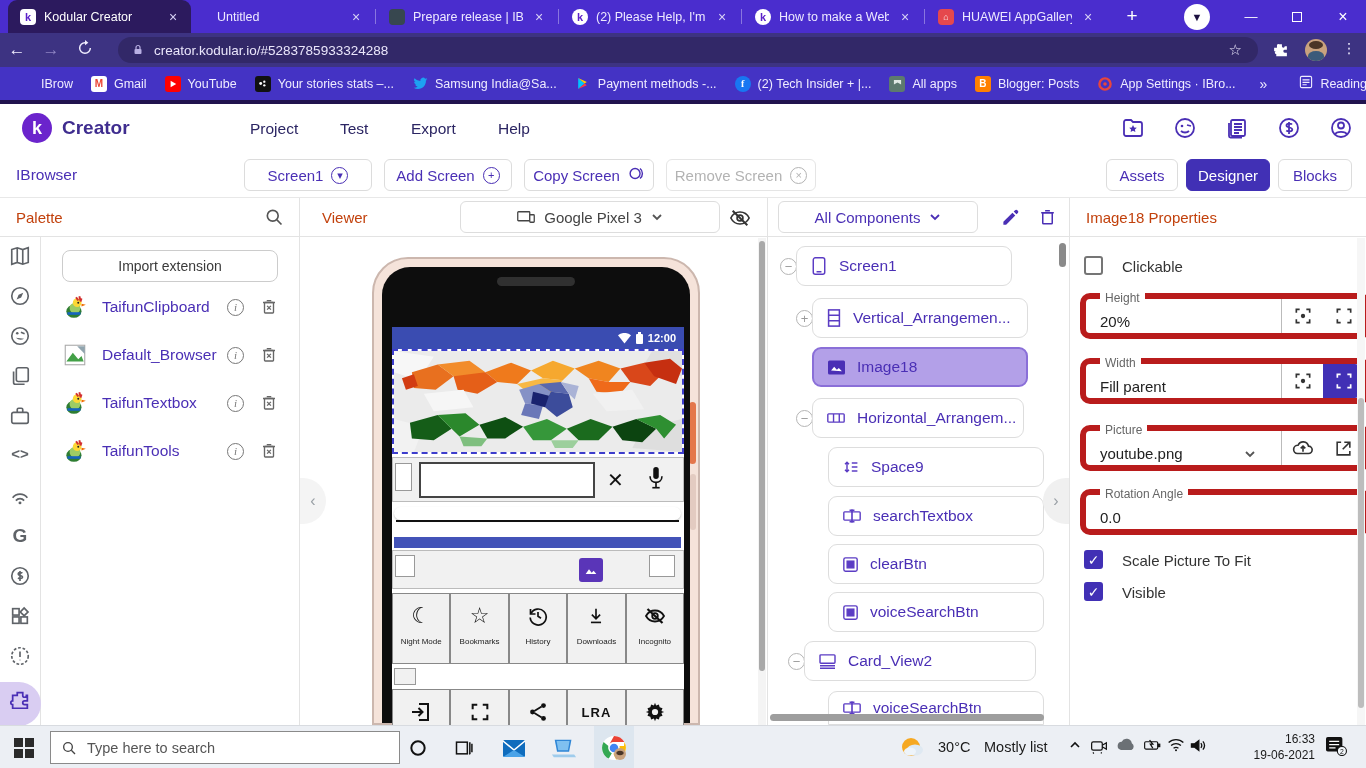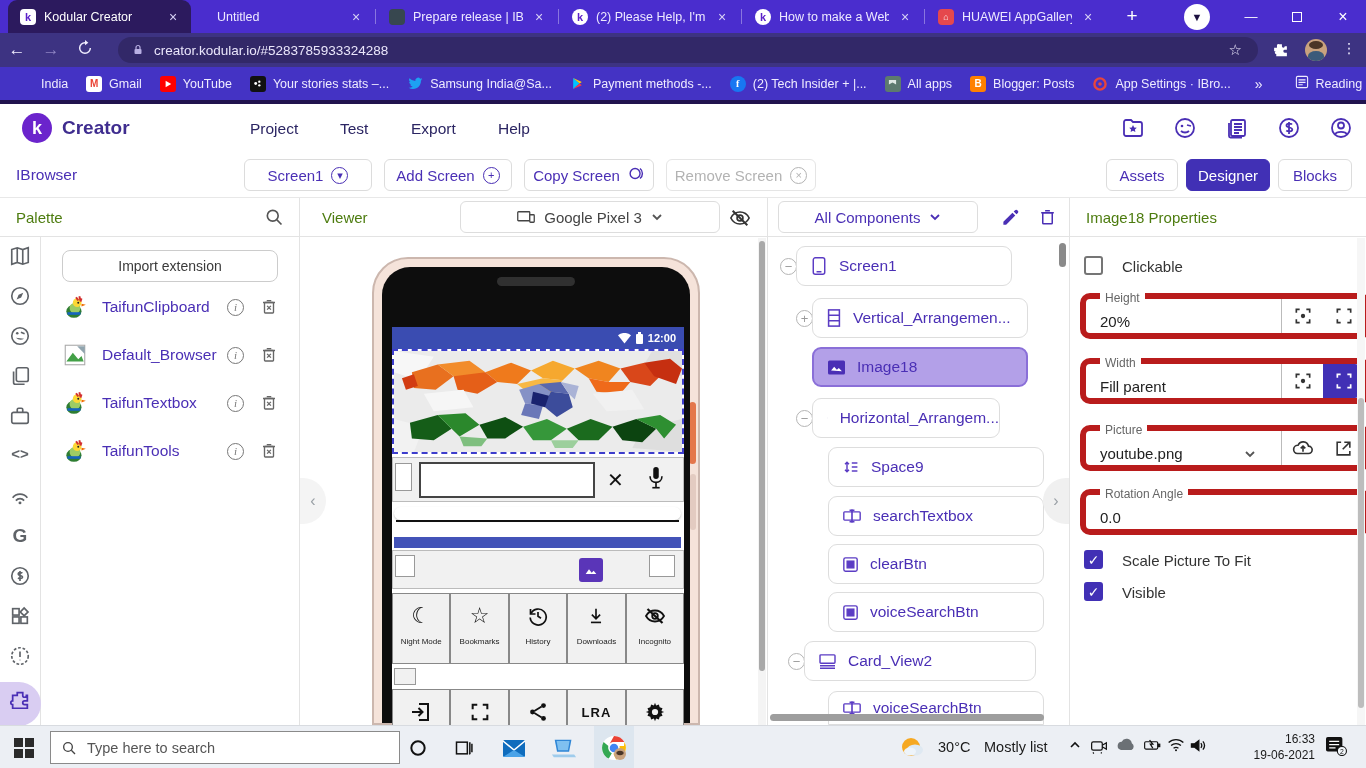--- a/index.html
+++ b/index.html
@@ -41,21 +41,21 @@
   #projname { position:absolute; left:16px; top:14px; font-size:15.5px; color:#4a2fb5; }
   .sbtn { position:absolute; top:7px; height:32px; border:1px solid #dcdcdc; border-radius:6px; background:#fff; color:#4a2fb5; font-size:15px; display:flex; align-items:center; justify-content:center; gap:8px; }
   .sbtn.disabled { color:#b3b3b3; border-color:#e5e5e5; }
   .sbtn.filled { background:#4130b5; color:#fff; border-color:#4130b5; }
   .circ-ic { width:17px; height:17px; border:1.5px solid currentColor; border-radius:50%; display:flex; align-items:center; justify-content:center; font-size:11px; line-height:1; }
 
   
   #main { position:absolute; left:0; top:98px; width:1366px; height:527px; overflow:hidden; }
   .panel { position:absolute; top:0; height:527px; background:#fff; }
   .phead { position:absolute; left:0; top:0; right:0; height:39px; border-bottom:1px solid #e3e3e3; }
-  .ptitle { position:absolute; top:11px; font-size:15px; color:#4d7c0f; }
+  .ptitle { position:absolute; top:11px; font-size:15px; color:#c2410c; }
   #palette { left:0; width:300px; border-right:1px solid #e3e3e3; }
   #rail { position:absolute; left:0; top:39px; width:41px; bottom:0; border-right:1px solid #e3e3e3; }
   .ricon { position:absolute; left:9px; width:22px; height:22px; color:#5f6368; }
   .ricon.active { color:#4a2fb5; }
   #railsel { position:absolute; left:0; top:445px; width:41px; height:44px; background:#d9cdf2; border-radius:0 22px 22px 0; }
   #importbtn { position:absolute; left:62px; top:52px; width:216px; height:32px; border:1px solid #ccc; border-radius:8px; background:#fff; font-size:14px; color:#3a3a3a; display:flex; align-items:center; justify-content:center; }
   .pitem { position:absolute; left:62px; width:216px; height:28px; display:flex; align-items:center; }
   .pitem .plabel { font-size:15.5px; color:#4a2fb5; margin-left:14px; flex:1; }
   .info-ic { width:17px; height:17px; border:1.4px solid #777; border-radius:50%; color:#777; font-size:11px; font-style:italic; font-family:"Liberation Serif",serif; display:flex; align-items:center; justify-content:center; margin-right:16px; }
 
@@ -208,21 +208,21 @@
         <i style="background:#ea4335"></i>
           <i style="background:#fbbc05"></i>
           <i style="background:#4285f4"></i>
           <i style="background:#34a853"></i>
           <i style="background:#ea4335"></i>
           <i style="background:#fbbc05"></i>
           <i style="background:#4285f4"></i>
           <i style="background:#34a853"></i>
           <i style="background:#ea4335"></i>
       </span>
-      <span>India</span>
+      <span>IBrow</span>
     </div>
     <div class="bm">
       <span class="bmicon" style="background:#fff;color:#ea4335;">M</span>
       <span>Gmail</span>
     </div>
     <div class="bm">
       <span class="bmicon" style="background:#f00;">
           <svg width="8" height="8" viewBox="0 0 10 10">
             <path d="M2 1 L9 5 L2 9 Z" fill="#fff"></path>
           </svg>
@@ -731,21 +731,21 @@
 
         <div class="titem selected" style="left:44px;top:149px;width:216px;">
           <svg width="17" height="15" viewBox="0 0 22 18">
               <rect width="22" height="18" rx="2" fill="#4a2fb5"></rect>
               <path d="M4 13 l4-5 3.5 4 2.5-2.5 4 4.5 z" fill="#fff"></path>
             </svg>
           <span>Image18</span>
         </div>
 
         <span class="expander" style="left:28px;top:212px;">−</span>
-        <div class="titem" style="left:44px;top:200px;width:188px;">
+        <div class="titem" style="left:44px;top:200px;width:212px;">
           <svg width="18" height="12" viewBox="0 0 22 12" fill="none" stroke="#5b3cc4" stroke-width="1.7">
               <rect x="1" y="1" width="20" height="10" rx="1"></rect>
               <line x1="8" y1="1" x2="8" y2="11"></line>
               <line x1="15" y1="1" x2="15" y2="11"></line>
             </svg>
           <span>Horizontal_Arrangem...</span>
         </div>
 
         <div class="titem" style="left:60px;top:249px;width:216px;">
           <svg width="16" height="16" viewBox="0 0 20 20" fill="none" stroke="#5b3cc4" stroke-width="1.8">

